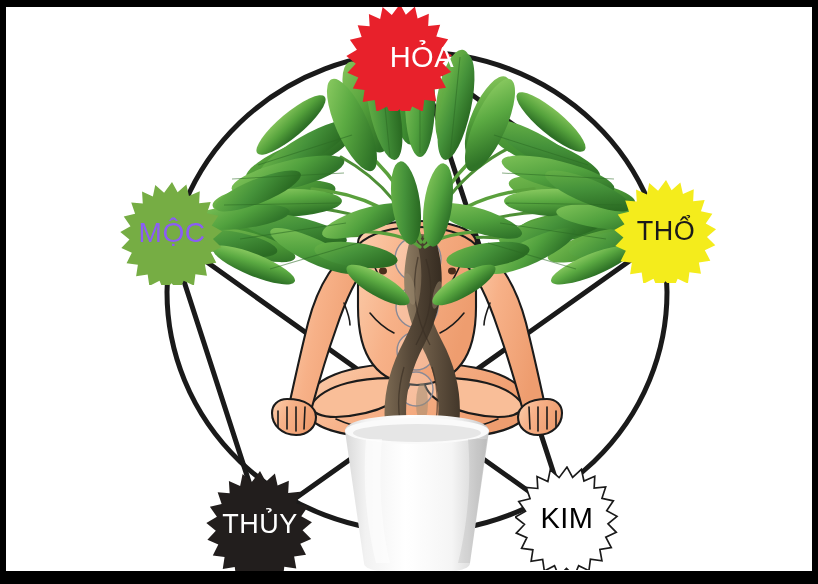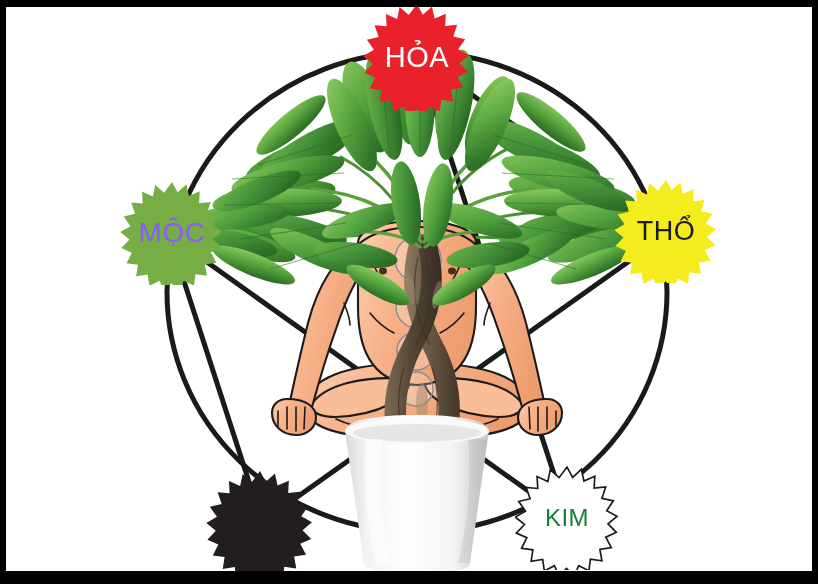--- a/index.html
+++ b/index.html
@@ -375,21 +375,21 @@
           <path d="M 570 262 L 482 236"></path>
           <path d="M 414 42 L 414 146"></path>
           <path d="M 374 50 L 384 150"></path>
           <path d="M 454 50 L 444 150"></path>
         </g>
       </g>
     </svg>
 
     <div id="badges" class="layer">
 
-      <div class="badge" style="left:357px; top:-4px; width:108px; height:108px;">
+      <div class="badge" style="left:340px; top:-4px; width:108px; height:108px;justify-content:flex-end;">
         <svg viewBox="0 0 100 100" width="108" height="108">
           <polygon points="50,1 55.4,10.9 63.8,3.3 66.3,14.4 76.7,9.9 76.1,21.3 87.2,20.2 83.6,31.1 94.6,33.5 88.2,42.9 98.1,48.4 89.4,55.7 97.4,63.8 87.3,68.4 92.6,78.5 81.6,80.2 83.6,91.2 72.5,89.6 71.1,100.6 61.2,95.8 57,106 49.5,98.4 42.3,106.2 38,95.9 28.2,100.9 26.6,89.9 15.5,91.7 17.2,80.6 6.3,79.1 11.4,68.9 1.3,64.5 9.1,56.2 0.3,49.1 10.1,43.4 3.6,34.1 14.5,31.5 10.8,20.7 21.9,21.6 21.2,10.2 31.6,14.9 33.9,3.8 42.4,11.2" fill="#E8212B"></polygon>
         </svg>
         <span class="badge-label" style="color:#ffffff; font-size:29px;">HỎA</span>
       </div>
 
       <div class="badge" style="left:114px; top:174px; width:104px; height:104px;">
         <svg viewBox="0 0 100 100" width="104" height="104">
           <polygon points="50,1 55.4,10.9 63.8,3.3 66.3,14.4 76.7,9.9 76.1,21.3 87.2,20.2 83.6,31.1 94.6,33.5 88.2,42.9 98.1,48.4 89.4,55.7 97.4,63.8 87.3,68.4 92.6,78.5 81.6,80.2 83.6,91.2 72.5,89.6 71.1,100.6 61.2,95.8 57,106 49.5,98.4 42.3,106.2 38,95.9 28.2,100.9 26.6,89.9 15.5,91.7 17.2,80.6 6.3,79.1 11.4,68.9 1.3,64.5 9.1,56.2 0.3,49.1 10.1,43.4 3.6,34.1 14.5,31.5 10.8,20.7 21.9,21.6 21.2,10.2 31.6,14.9 33.9,3.8 42.4,11.2" fill="#76AD44"></polygon>
         </svg>
@@ -400,25 +400,26 @@
         <svg viewBox="0 0 100 100" width="104" height="104">
           <polygon points="50,1 55.4,10.9 63.8,3.3 66.3,14.4 76.7,9.9 76.1,21.3 87.2,20.2 83.6,31.1 94.6,33.5 88.2,42.9 98.1,48.4 89.4,55.7 97.4,63.8 87.3,68.4 92.6,78.5 81.6,80.2 83.6,91.2 72.5,89.6 71.1,100.6 61.2,95.8 57,106 49.5,98.4 42.3,106.2 38,95.9 28.2,100.9 26.6,89.9 15.5,91.7 17.2,80.6 6.3,79.1 11.4,68.9 1.3,64.5 9.1,56.2 0.3,49.1 10.1,43.4 3.6,34.1 14.5,31.5 10.8,20.7 21.9,21.6 21.2,10.2 31.6,14.9 33.9,3.8 42.4,11.2" fill="#F4EC1C"></polygon>
         </svg>
         <span class="badge-label" style="color:#1a1a1a; font-size:27px;">THỔ</span>
       </div>
 
       <div class="badge" style="left:200px; top:463px; width:108px; height:108px;">
         <svg viewBox="0 0 100 100" width="108" height="108">
           <polygon points="50,1 55.4,10.9 63.8,3.3 66.3,14.4 76.7,9.9 76.1,21.3 87.2,20.2 83.6,31.1 94.6,33.5 88.2,42.9 98.1,48.4 89.4,55.7 97.4,63.8 87.3,68.4 92.6,78.5 81.6,80.2 83.6,91.2 72.5,89.6 71.1,100.6 61.2,95.8 57,106 49.5,98.4 42.3,106.2 38,95.9 28.2,100.9 26.6,89.9 15.5,91.7 17.2,80.6 6.3,79.1 11.4,68.9 1.3,64.5 9.1,56.2 0.3,49.1 10.1,43.4 3.6,34.1 14.5,31.5 10.8,20.7 21.9,21.6 21.2,10.2 31.6,14.9 33.9,3.8 42.4,11.2" fill="#221E1D"></polygon>
         </svg>
+        <span class="badge-label" style="color:#ffffff; font-size:27px;">THỦY</span>
       </div>
 
       <div class="badge" style="left:509px; top:459px; width:104px; height:104px;">
         <svg viewBox="0 0 100 100" width="104" height="104">
           <polygon points="50,1 55.4,10.9 63.8,3.3 66.3,14.4 76.7,9.9 76.1,21.3 87.2,20.2 83.6,31.1 94.6,33.5 88.2,42.9 98.1,48.4 89.4,55.7 97.4,63.8 87.3,68.4 92.6,78.5 81.6,80.2 83.6,91.2 72.5,89.6 71.1,100.6 61.2,95.8 57,106 49.5,98.4 42.3,106.2 38,95.9 28.2,100.9 26.6,89.9 15.5,91.7 17.2,80.6 6.3,79.1 11.4,68.9 1.3,64.5 9.1,56.2 0.3,49.1 10.1,43.4 3.6,34.1 14.5,31.5 10.8,20.7 21.9,21.6 21.2,10.2 31.6,14.9 33.9,3.8 42.4,11.2" fill="#ffffff" stroke="#1a1a1a" stroke-width="1.6"></polygon>
         </svg>
-        <span class="badge-label" style="color:#15803d; font-size:24px;">KIM</span>
+        <span class="badge-label" style="color:#000000; font-size:29px;">KIM</span>
       </div>
 
     </div>
 
   </div>
 </div>
 
 </body></html>

